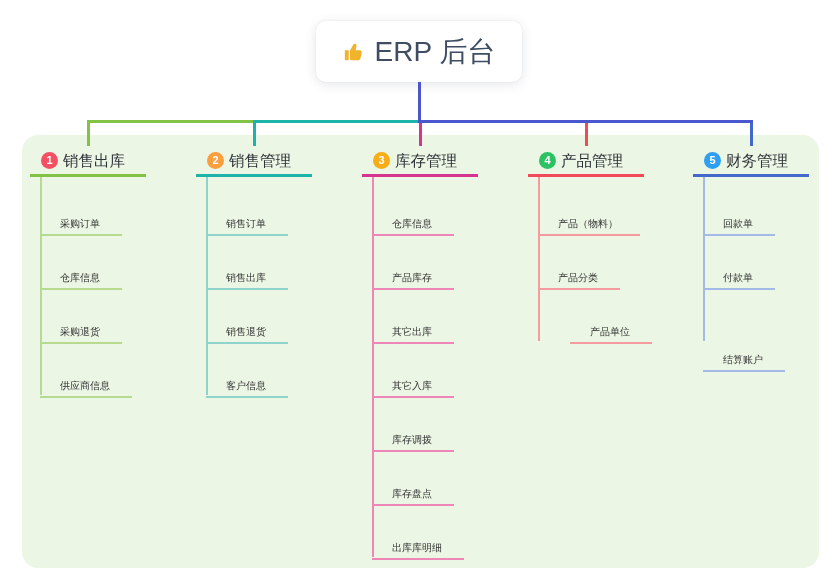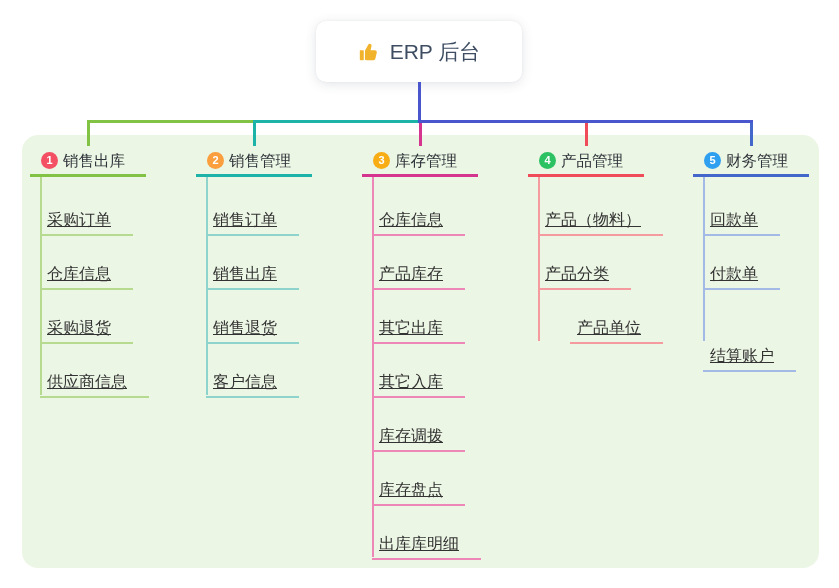--- a/index.html
+++ b/index.html
@@ -3,33 +3,33 @@
 <meta charset="utf-8">
 <style>
   html,body{margin:0;padding:0;background:#ffffff;}
   body{font-family:"Liberation Sans","DejaVu Sans",sans-serif;}
   #canvas{position:relative;width:839px;height:588px;background:#ffffff;overflow:hidden;}
   .abs{position:absolute;}
   .root-card{
     left:316px;top:21px;width:206px;height:61px;background:#ffffff;border-radius:10px;
     box-shadow:0 2px 12px rgba(60,70,90,.14),0 0 2px rgba(60,70,90,.08);
     display:flex;align-items:center;justify-content:center;gap:10px;
-    font-size:21px;font-weight:500;color:#3e4d62;cursor:default;
+    font-size:28px;font-weight:500;color:#3e4d62;cursor:default;
   }
   .big-container{left:22px;top:135px;width:797px;height:433px;border-radius:16px;background:#ecf6e5;}
   .line{position:absolute;}
   .badge{
     position:absolute;width:17px;height:17px;border-radius:50%;color:#fff;
     font-size:11px;font-weight:700;display:flex;align-items:center;justify-content:center;line-height:1;
   }
   .btitle{position:absolute;font-size:15.5px;font-weight:500;color:#2d3238;white-space:nowrap;cursor:default;}
   .child{
     position:absolute;display:flex;align-items:flex-end;height:24px;
-    padding:0 22px 3px 7px;font-size:16px;color:#333;white-space:nowrap;
-    border-bottom:2px solid;cursor:default;text-decoration:underline;
+    padding:0 22px 3px 20px;font-size:10px;color:#333;white-space:nowrap;
+    border-bottom:2px solid;cursor:default;
   }
   .thumb-icon{width:22px;height:22px;flex:0 0 auto;}
 </style>
 </head>
 <body>
 
 <div id="canvas">
 
   <div class="abs big-container"></div>
 

